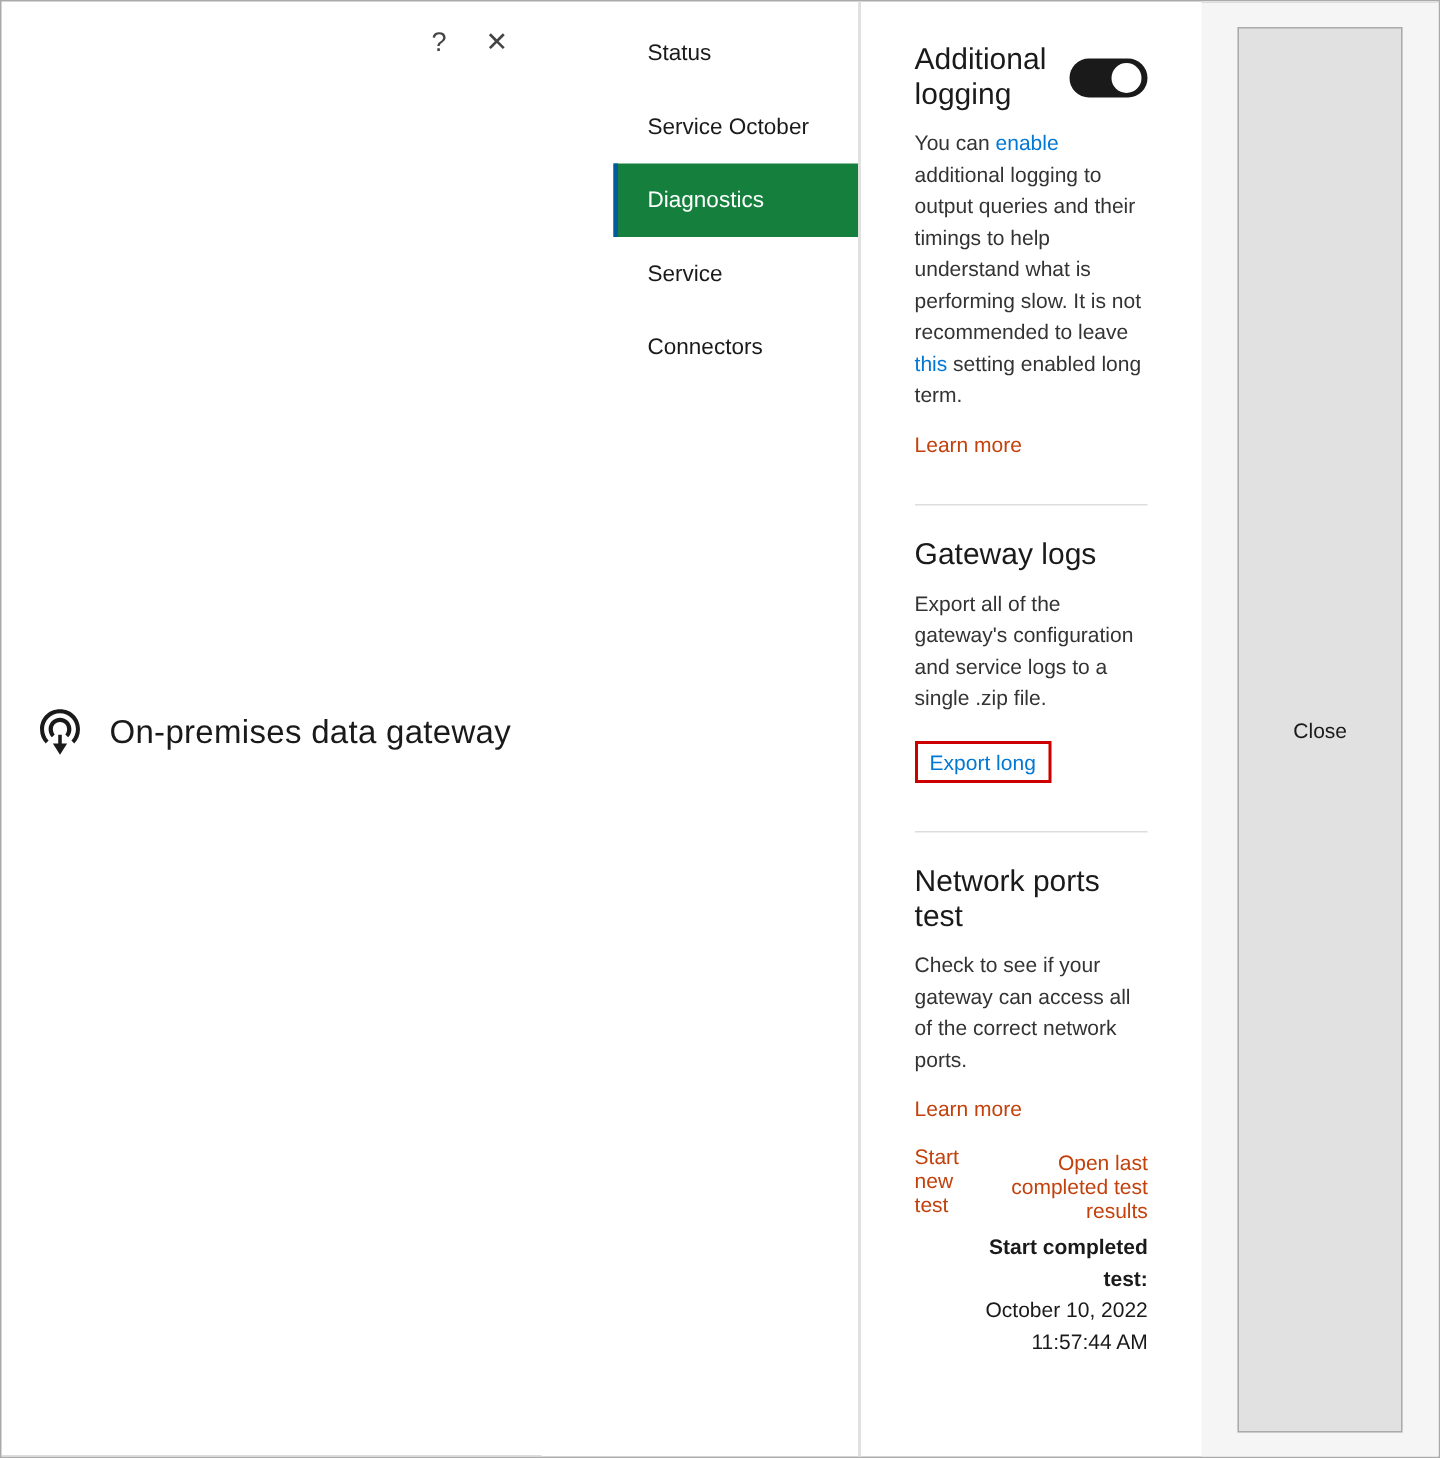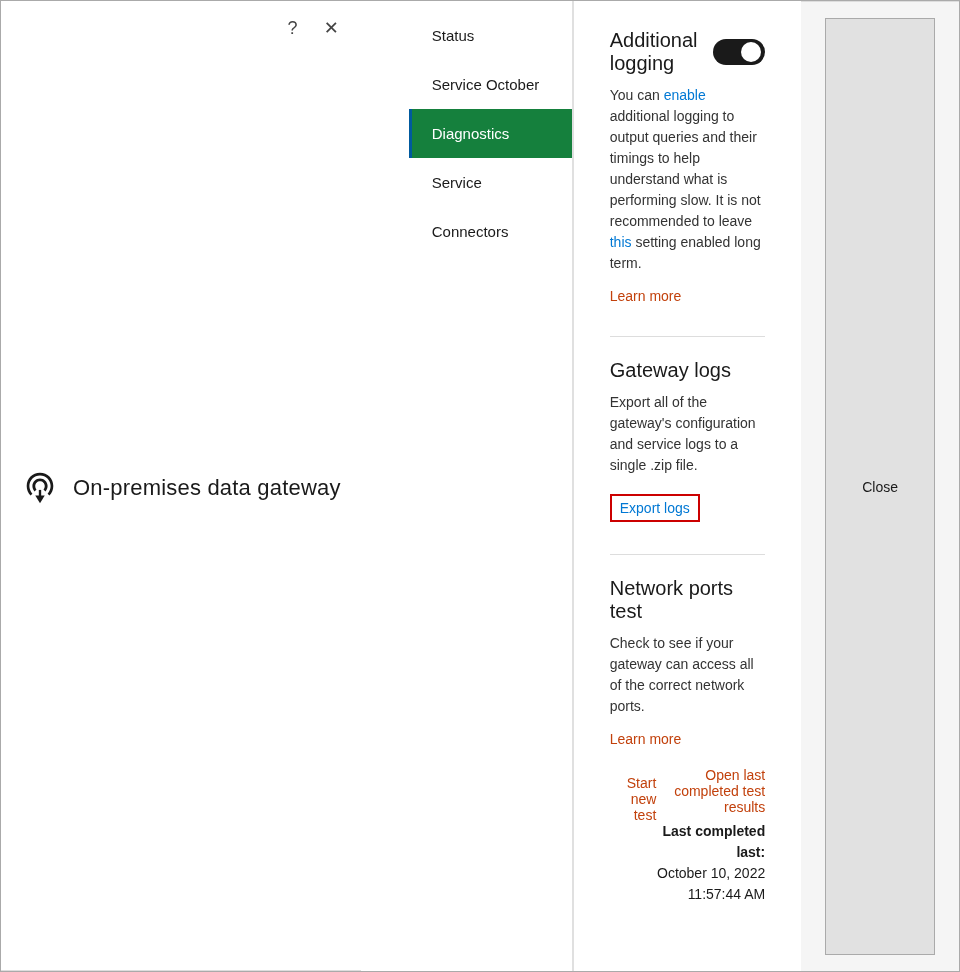--- a/index.html
+++ b/index.html
@@ -240,37 +240,37 @@
         </p>
         <a class="learn-more-link">Learn more</a>
       </div>
 
       <hr class="section-divider">
 
       <div class="section">
         <span class="section-title">Gateway logs</span>
         <p class="section-desc" style="margin-top:10px;">Export all of the gateway's configuration and service logs to a single .zip file.</p>
         <div class="export-logs-wrapper">
-          <a class="export-link">Export logs</a>
+          <a class="export-link">Export long</a>
         </div>
       </div>
 
       <hr class="section-divider">
 
       <div class="section">
         <span class="section-title">Network ports test</span>
         <p class="section-desc" style="margin-top:10px;">Check to see if your gateway can access all of the correct network ports.</p>
         <a class="learn-more-link">Learn more</a>
 
         <div class="test-actions" style="margin-top: 16px;">
-          <a class="learn-more-link" style="margin-top:12px;text-align:right;">Start new test</a>
+          <a class="learn-more-link" style="margin-top:0;">Start new test</a>
           <div style="text-align: right;">
             <a class="learn-more-link" style="display:block; text-align:right; margin-bottom: 6px;">Open last completed test results</a>
             <div class="last-completed">
-              <span class="label">Last completed last:</span><br>
+              <span class="label">Start completed test:</span><br>
               <span>October 10, 2022 11:57:44 AM</span>
             </div>
           </div>
         </div>
       </div>
 
     </main>
   </div>
 
   <div class="footer">

